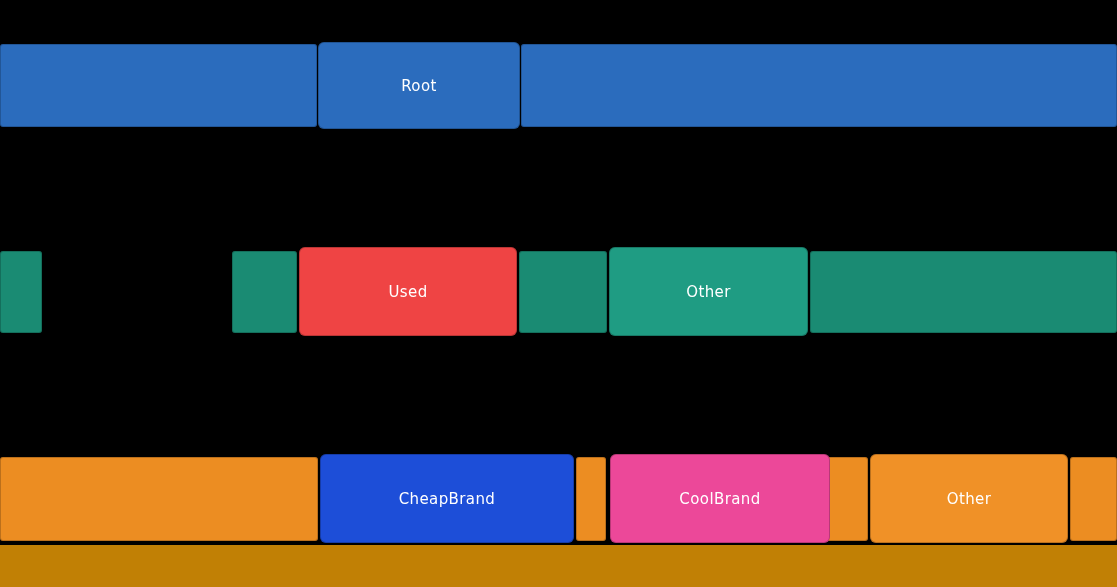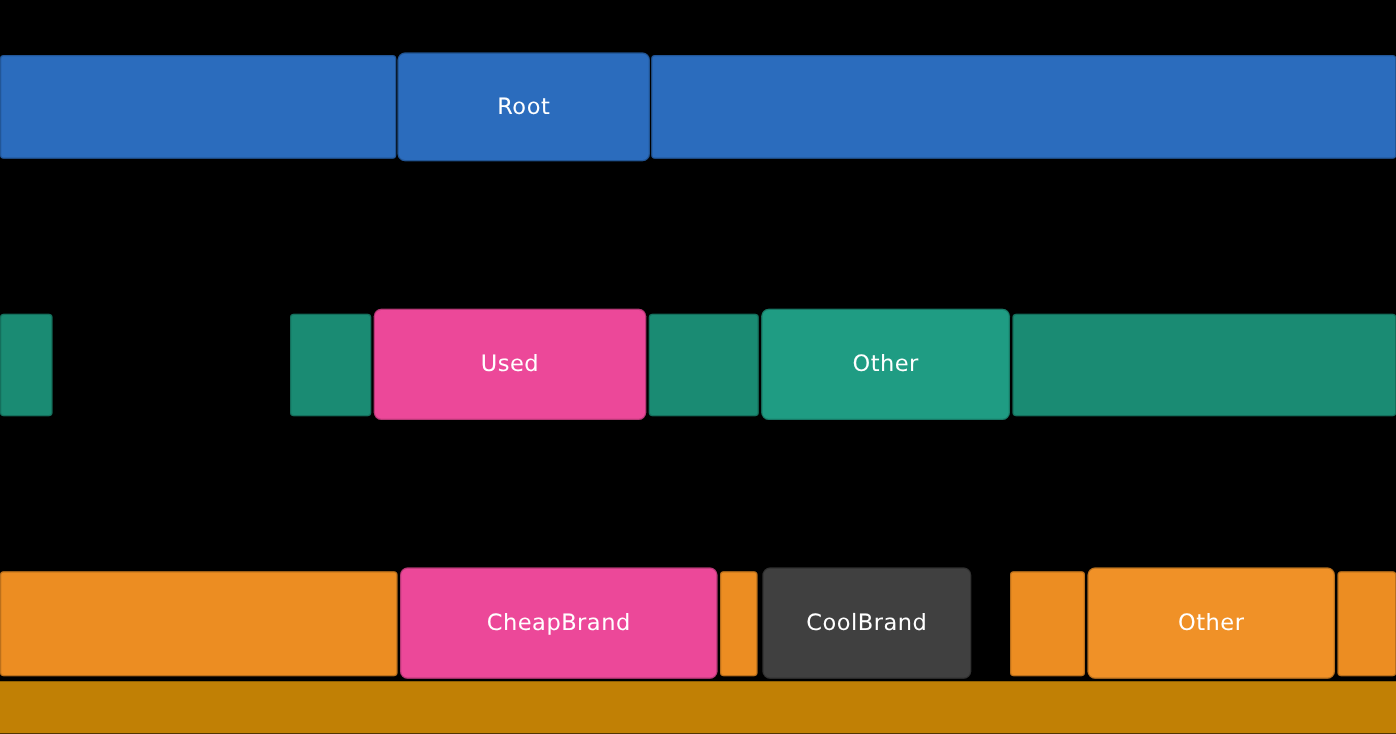--- a/index.html
+++ b/index.html
@@ -25,21 +25,21 @@
     border-radius: 6px;
     box-shadow: inset 0 0 0 1px rgba(0,0,0,0.22);
     z-index: 2;
   }
   .node.unlabeled {
     border-radius: 3px;
     box-shadow: inset 0 0 0 1px rgba(0,0,0,0.20);
     z-index: 1;
   }
   .node-label {
-    font-size: 18px;
+    font-size: 15px;
     letter-spacing: 0.4px;
     white-space: nowrap;
     pointer-events: none;
   }
   #baseline-strip {
     position: absolute;
     z-index: 1;
   }
 </style>
 </head>
@@ -47,34 +47,34 @@
 
 <div id="stage" style="background: rgb(0, 0, 0);">
   <div id="baseline-strip" style="left: 0px; top: 545px; width: 1117px; height: 42px; background: rgb(193, 128, 5);"></div>
 <div class="node unlabeled" style="left: 0px; width: 317px; top: 44px; height: 83px; background: rgb(43, 108, 189);"></div>
     <div class="node labeled" style="left: 318px; width: 202px; top: 42px; height: 87px; background: rgb(43, 108, 189);">
       <span class="node-label" style="color: rgb(255, 255, 255);">Root</span>
     </div>
     <div class="node unlabeled" style="left: 521px; width: 596px; top: 44px; height: 83px; background: rgb(43, 108, 189);"></div>
     <div class="node unlabeled" style="left: 0px; width: 42px; top: 251px; height: 82px; background: rgb(26, 139, 115);"></div>
     <div class="node unlabeled" style="left: 232px; width: 65px; top: 251px; height: 82px; background: rgb(26, 139, 115);"></div>
-    <div class="node labeled" style="left: 299px; width: 218px; top: 247px; height: 89px; background: #ec4899;">
+    <div class="node labeled" style="left: 299px; width: 218px; top: 247px; height: 89px; background: #ef4444;">
       <span class="node-label" style="color: rgb(255, 255, 255);">Used</span>
     </div>
     <div class="node unlabeled" style="left: 519px; width: 88px; top: 251px; height: 82px; background: rgb(26, 139, 115);"></div>
     <div class="node labeled" style="left: 609px; width: 199px; top: 247px; height: 89px; background: rgb(31, 156, 131);">
       <span class="node-label" style="color: rgb(255, 255, 255);">Other</span>
     </div>
     <div class="node unlabeled" style="left: 810px; width: 307px; top: 251px; height: 82px; background: rgb(26, 139, 115);"></div>
     <div class="node unlabeled" style="left: 0px; width: 318px; top: 457px; height: 84px; background: rgb(236, 141, 34);"></div>
-    <div class="node labeled" style="left: 320px; width: 254px; top: 454px; height: 89px; background: #ec4899;">
+    <div class="node labeled" style="left: 320px; width: 254px; top: 454px; height: 89px; background: #1d4ed8;">
       <span class="node-label" style="color: rgb(255, 255, 255);">CheapBrand</span>
     </div>
     <div class="node unlabeled" style="left: 576px; width: 30px; top: 457px; height: 84px; background: rgb(236, 141, 34);"></div>
-    <div class="node labeled" style="left: 610px; width: 167px; top: 454px; height: 89px; background: #404040;">
+    <div class="node labeled" style="left: 610px; width: 220px; top: 454px; height: 89px; background: #ec4899;">
       <span class="node-label" style="color: rgb(255, 255, 255);">CoolBrand</span>
     </div>
     <div class="node unlabeled" style="left: 808px; width: 60px; top: 457px; height: 84px; background: rgb(236, 141, 34);"></div>
     <div class="node labeled" style="left: 870px; width: 198px; top: 454px; height: 89px; background: rgb(240, 145, 39);">
       <span class="node-label" style="color: rgb(255, 255, 255);">Other</span>
     </div>
     <div class="node unlabeled" style="left: 1070px; width: 47px; top: 457px; height: 84px; background: rgb(236, 141, 34);"></div>
   </div>
 
 </body></html>

